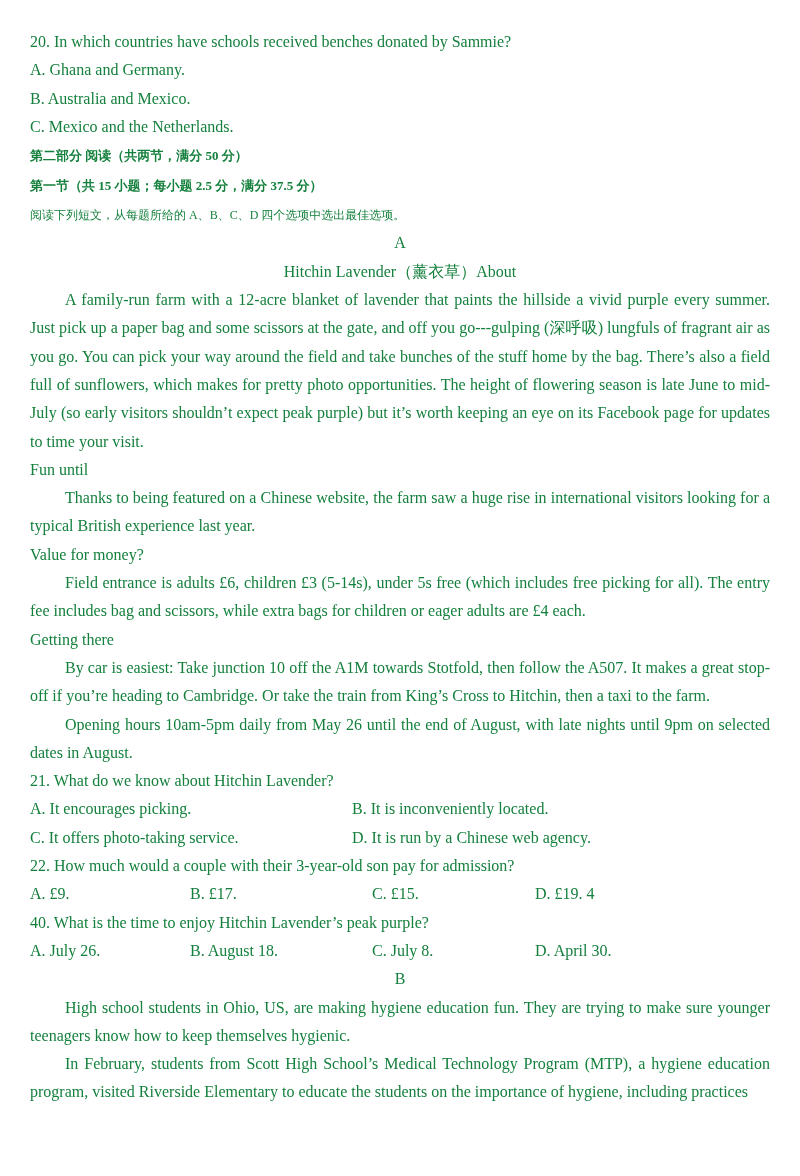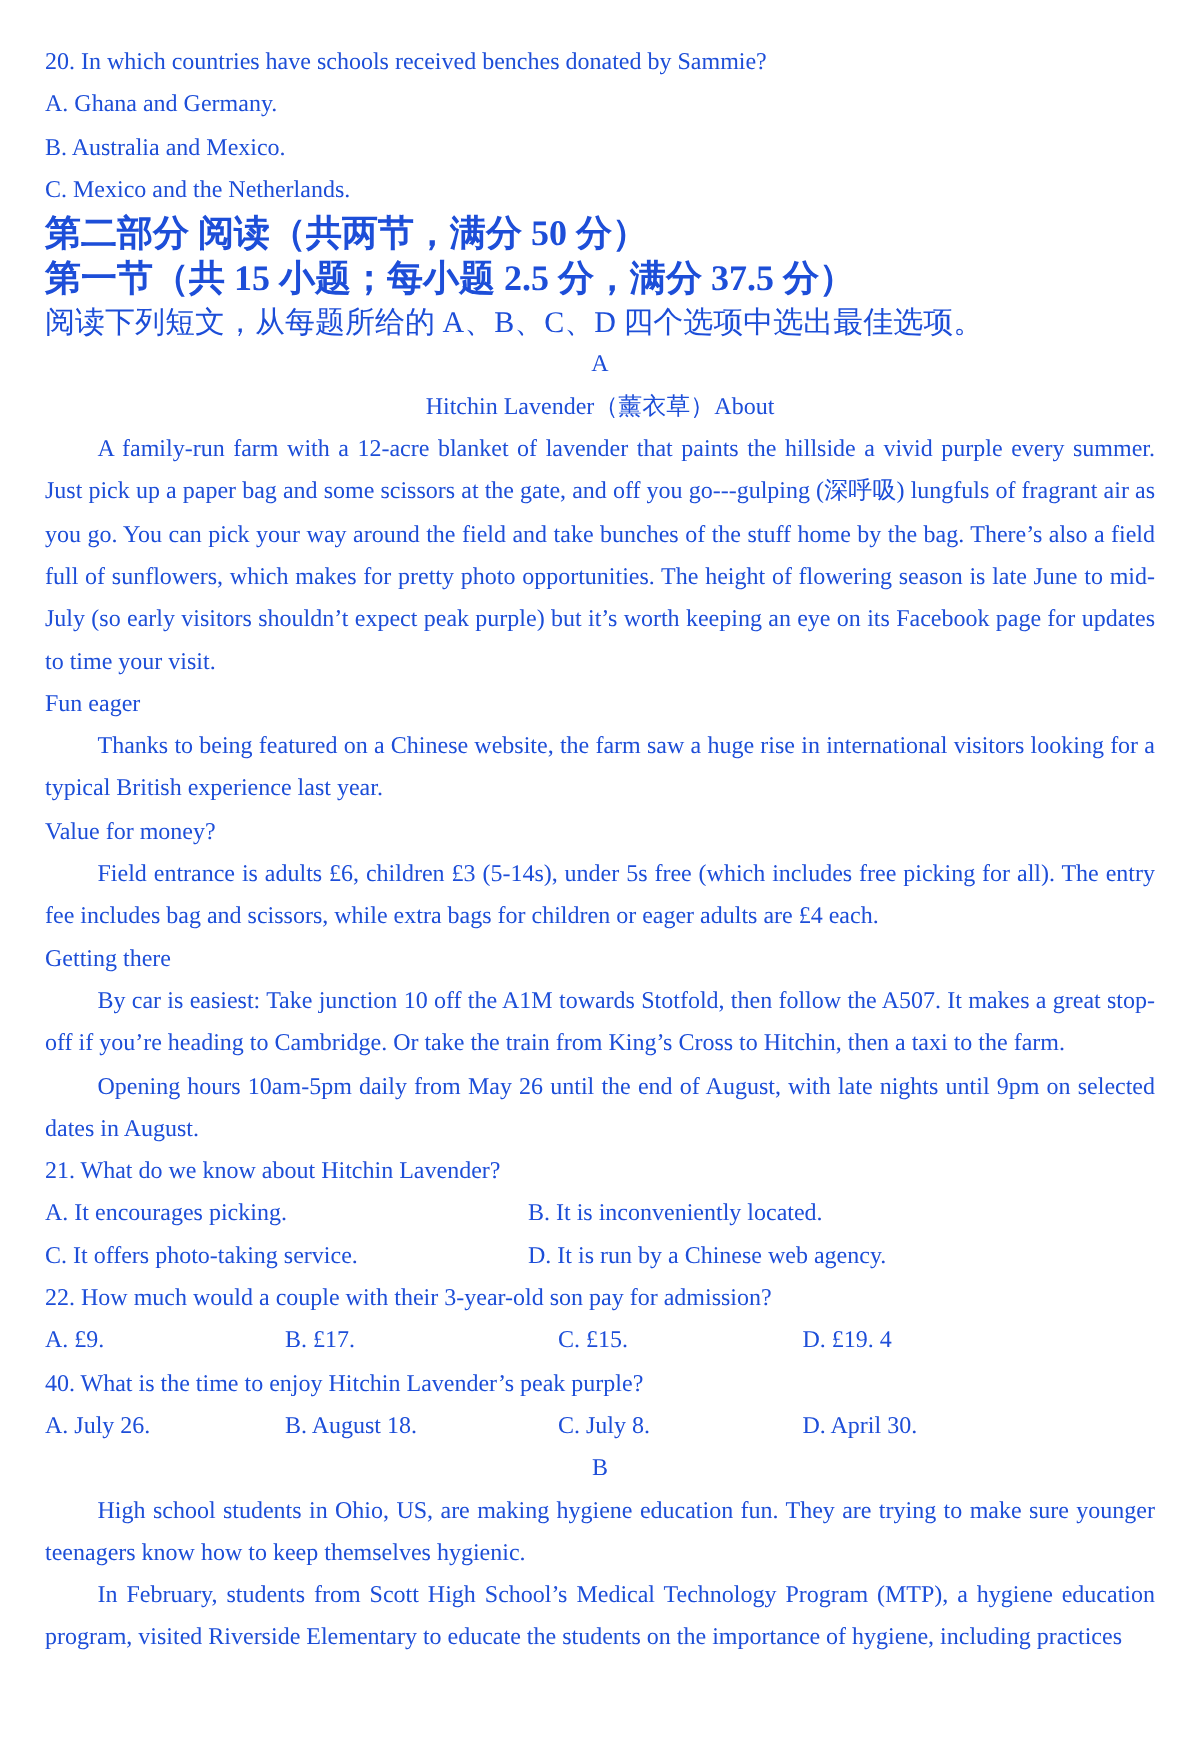--- a/index.html
+++ b/index.html
@@ -6,43 +6,43 @@
     margin: 0;
     padding: 0;
     background: #ffffff;
   }
   .page {
     position: relative;
     width: 800px;
     height: 1176px;
     margin: 0 auto;
     background: #ffffff;
-    color: #1d4ed8;
+    color: #15803d;
     font-family: "Liberation Serif", "DejaVu Serif", serif;
     font-size: 16px;
     line-height: 28.3px;
     padding: 28px 30px 0 30px;
     box-sizing: border-box;
     overflow: hidden;
   }
   .line { margin: 0; }
   .para {
     margin: 0;
     text-align: justify;
     text-indent: 35px;
   }
   .center { text-align: center; }
   .header-bold {
     font-weight: bold;
-    font-size: 24px;
+    font-size: 13px;
     line-height: 30px;
     font-family: "Liberation Serif", "DejaVu Serif", serif;
   }
   .instructions-line {
-    font-size: 20px;
+    font-size: 12px;
   }
   .opts {
     display: flex;
     flex-wrap: nowrap;
     white-space: nowrap;
   }
   .opt { display: inline-block; }
   
   .col-half { width: 322px; flex: 0 0 322px; }
   
@@ -61,21 +61,21 @@
   <div class="line">C. Mexico and the Netherlands.</div>
 
   <div class="line header-bold">第二部分 阅读（共两节，满分 50 分）</div>
   <div class="line header-bold">第一节（共 15 小题；每小题 2.5 分，满分 37.5 分）</div>
   <div class="line instructions-line">阅读下列短文，从每题所给的 A、B、C、D 四个选项中选出最佳选项。</div>
 
   <div class="line center">A</div>
   <div class="line center">Hitchin Lavender（薰衣草）About</div>
   <p class="para">A family-run farm with a 12-acre blanket of lavender that paints the hillside a vivid purple every summer. Just pick up a paper bag and some scissors at the gate, and off you go---gulping (深呼吸) lungfuls of fragrant air as you go. You can pick your way around the field and take bunches of the stuff home by the bag. There’s also a field full of sunflowers, which makes for pretty photo opportunities. The height of flowering season is late June to mid-July (so early visitors shouldn’t expect peak purple) but it’s worth keeping an eye on its Facebook page for updates to time your visit.</p>
 
-  <div class="line">Fun eager</div>
+  <div class="line">Fun until</div>
   <p class="para">Thanks to being featured on a Chinese website, the farm saw a huge rise in international visitors looking for a typical British experience last year.</p>
 
   <div class="line">Value for money?</div>
   <p class="para">Field entrance is adults £6, children £3 (5-14s), under 5s free (which includes free picking for all). The entry fee includes bag and scissors, while extra bags for children or eager adults are £4 each.</p>
 
   <div class="line">Getting there</div>
   <p class="para">By car is easiest: Take junction 10 off the A1M towards Stotfold, then follow the A507. It makes a great stop-off if you’re heading to Cambridge. Or take the train from King’s Cross to Hitchin, then a taxi to the farm.</p>
   <p class="para">Opening hours 10am-5pm daily from May 26 until the end of August, with late nights until 9pm on selected dates in August.</p>
 
   <div class="line">21. What do we know about Hitchin Lavender?</div>

